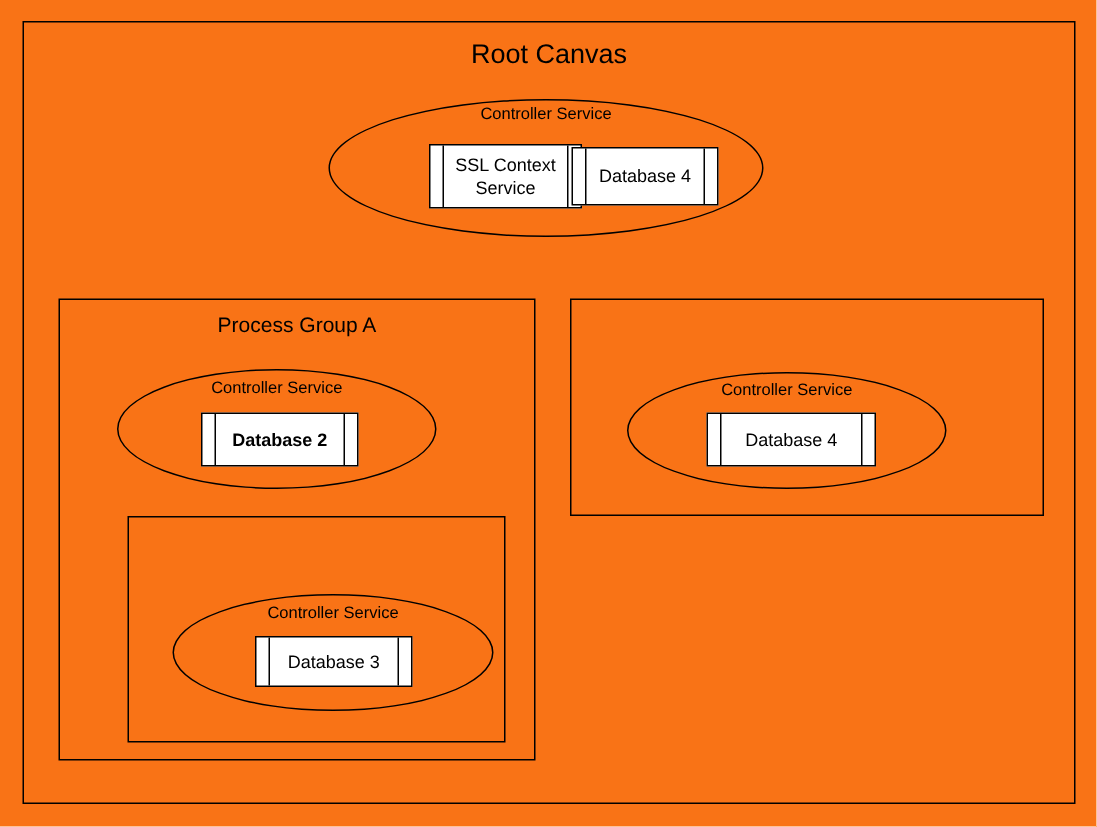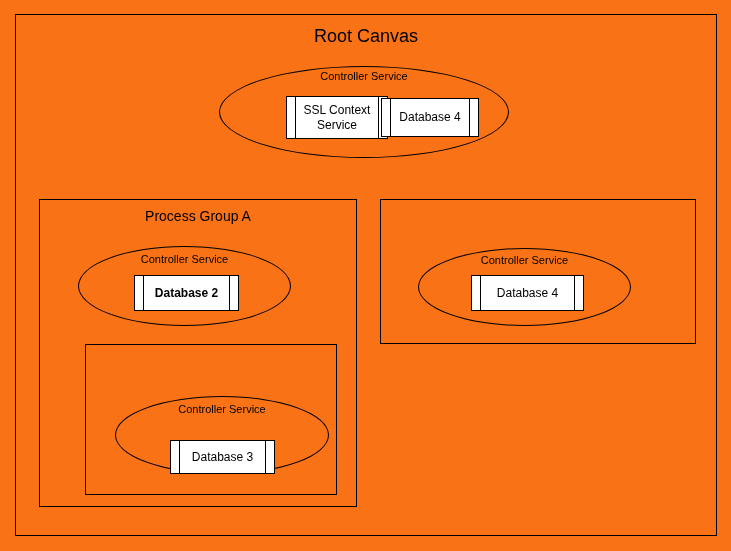--- a/index.html
+++ b/index.html
@@ -122,21 +122,21 @@
     <span class="bar-left"></span>
     <span class="bar-right"></span>
     <span class="comp-label">Database 2</span>
   </div>
 
   <div class="box" style="left:85px; top:344px; width:252px; height:151px;"></div>
 
   <div class="ellipse" style="left:115px; top:396px; width:214px; height:78px;"></div>
   <div class="ellipse-label" style="left:115px; top:403px; width:214px;">Controller Service</div>
 
-  <div class="component" style="left:170px; top:440px; width:105px; height:34px;">
+  <div class="component" style="left:170px; top:424px; width:105px; height:34px;">
     <span class="bar-left"></span>
     <span class="bar-right"></span>
     <span class="comp-label">Database 3</span>
   </div>
 
   <div class="box" style="left:380px; top:199px; width:316px; height:145px;"></div>
 
   <div class="ellipse" style="left:418px; top:248px; width:213px; height:78px;"></div>
   <div class="ellipse-label" style="left:418px; top:254px; width:213px;">Controller Service</div>
 

